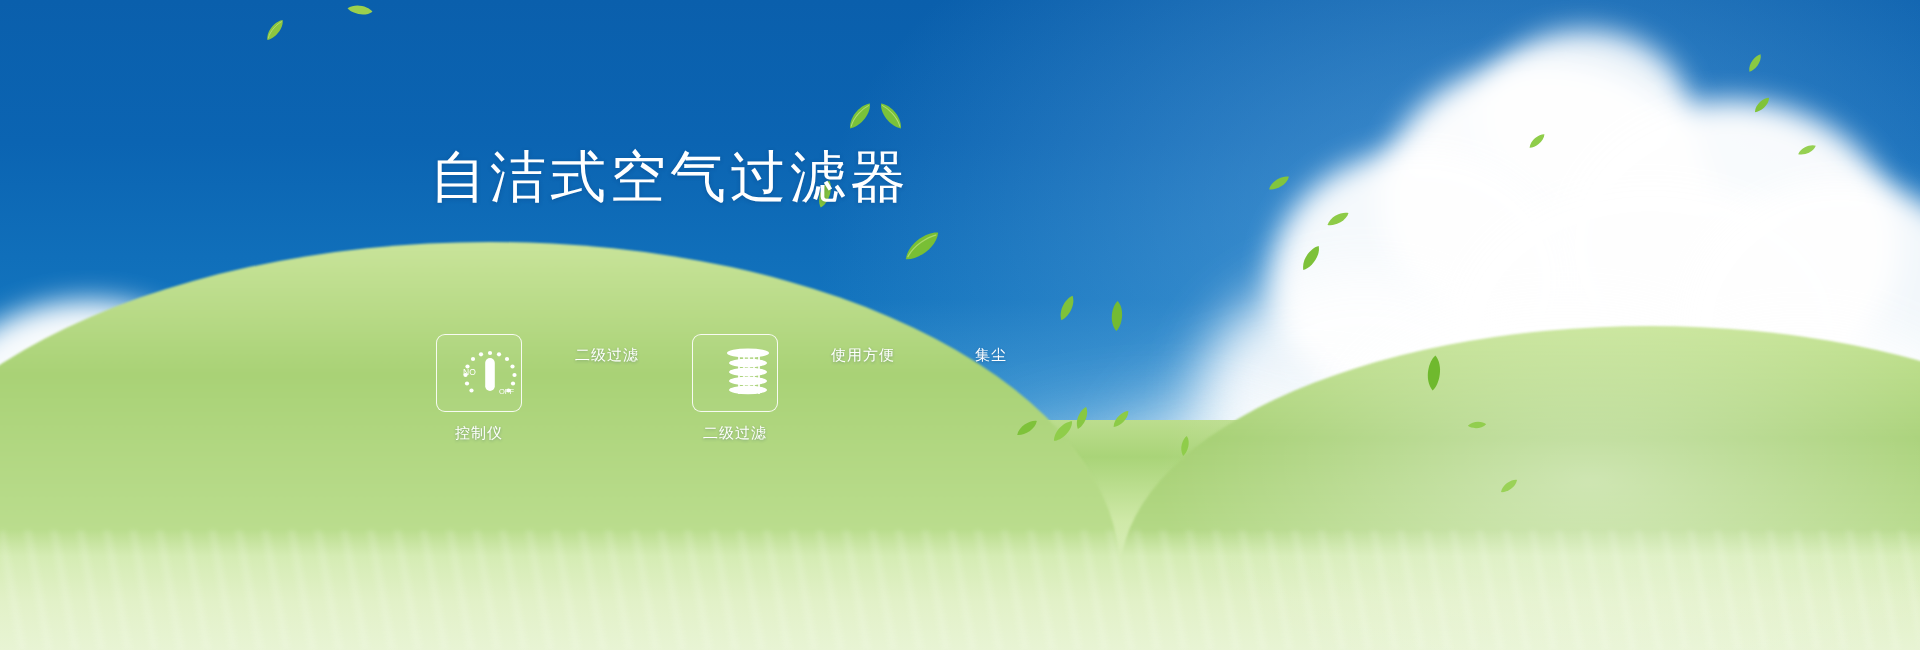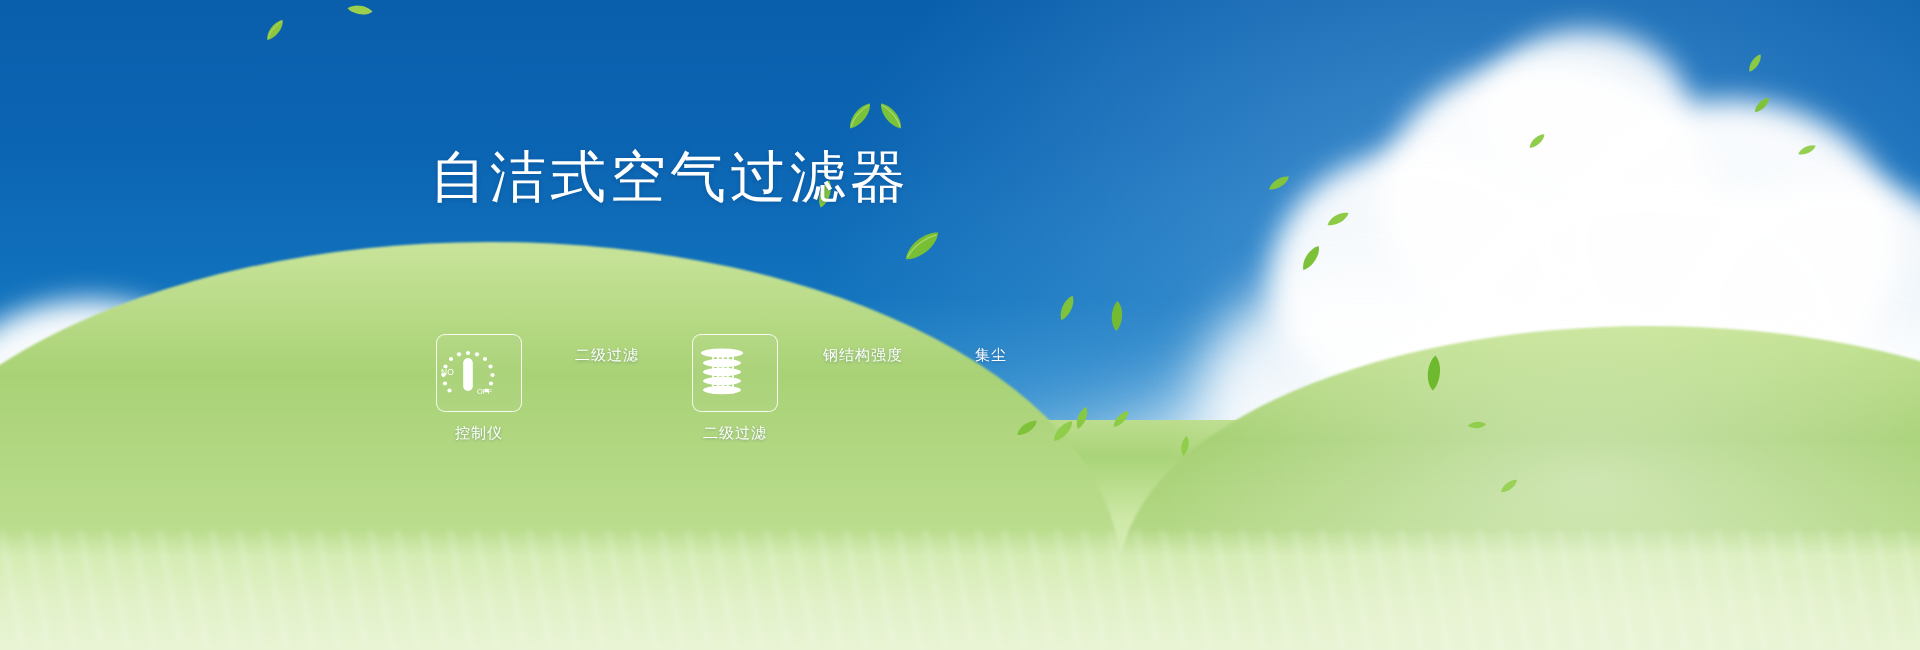--- a/index.html
+++ b/index.html
@@ -109,21 +109,21 @@
   .tab-b{
     background:#ffffff;color:#1a56a8;padding:0 20px 0 34px;margin-left:-22px;
     clip-path:polygon(26px 0,100% 0,100% 100%,0 100%);
   }
 
   .features{position:absolute;left:436px;top:326px;display:flex;gap:42px;}
   .feature{width:86px;display:flex;flex-direction:column;align-items:center;}
   .feature-box{
     width:86px;height:78px;box-sizing:border-box;
     border:1.5px solid rgba(255,255,255,.9);border-radius:9px;
-    display:flex;align-items:center;justify-content:flex-start;
+    display:flex;align-items:center;justify-content:flex-end;
     background:rgba(255,255,255,.03);
   }
   .feature-text{
     color:#ffffff;font-size:15px;line-height:19px;text-align:center;letter-spacing:.5px;
   }
   .feature-label{
     margin-top:12px;color:#ffffff;font-size:15px;letter-spacing:1px;white-space:nowrap;
     text-shadow:0 1px 3px rgba(0,40,90,.3);
   }
   .ic{display:block;}
@@ -349,21 +349,21 @@
               <line x1="30" y1="8" x2="30" y2="50"></line>
               <line x1="35" y1="8" x2="35" y2="50"></line>
               <line x1="40" y1="9" x2="40" y2="50"></line>
             </g>
           </svg>
         </div>
         <div class="feature-label">二级过滤</div>
       </div>
 
       <div class="feature">
-        <div class="feature-label">钢结构强度</div>
+        <div class="feature-label">使用方便</div>
       </div>
 
       <div class="feature">
         <div class="feature-label">集尘</div>
       </div>
 
     </div>
   </div>
 </div>
 

